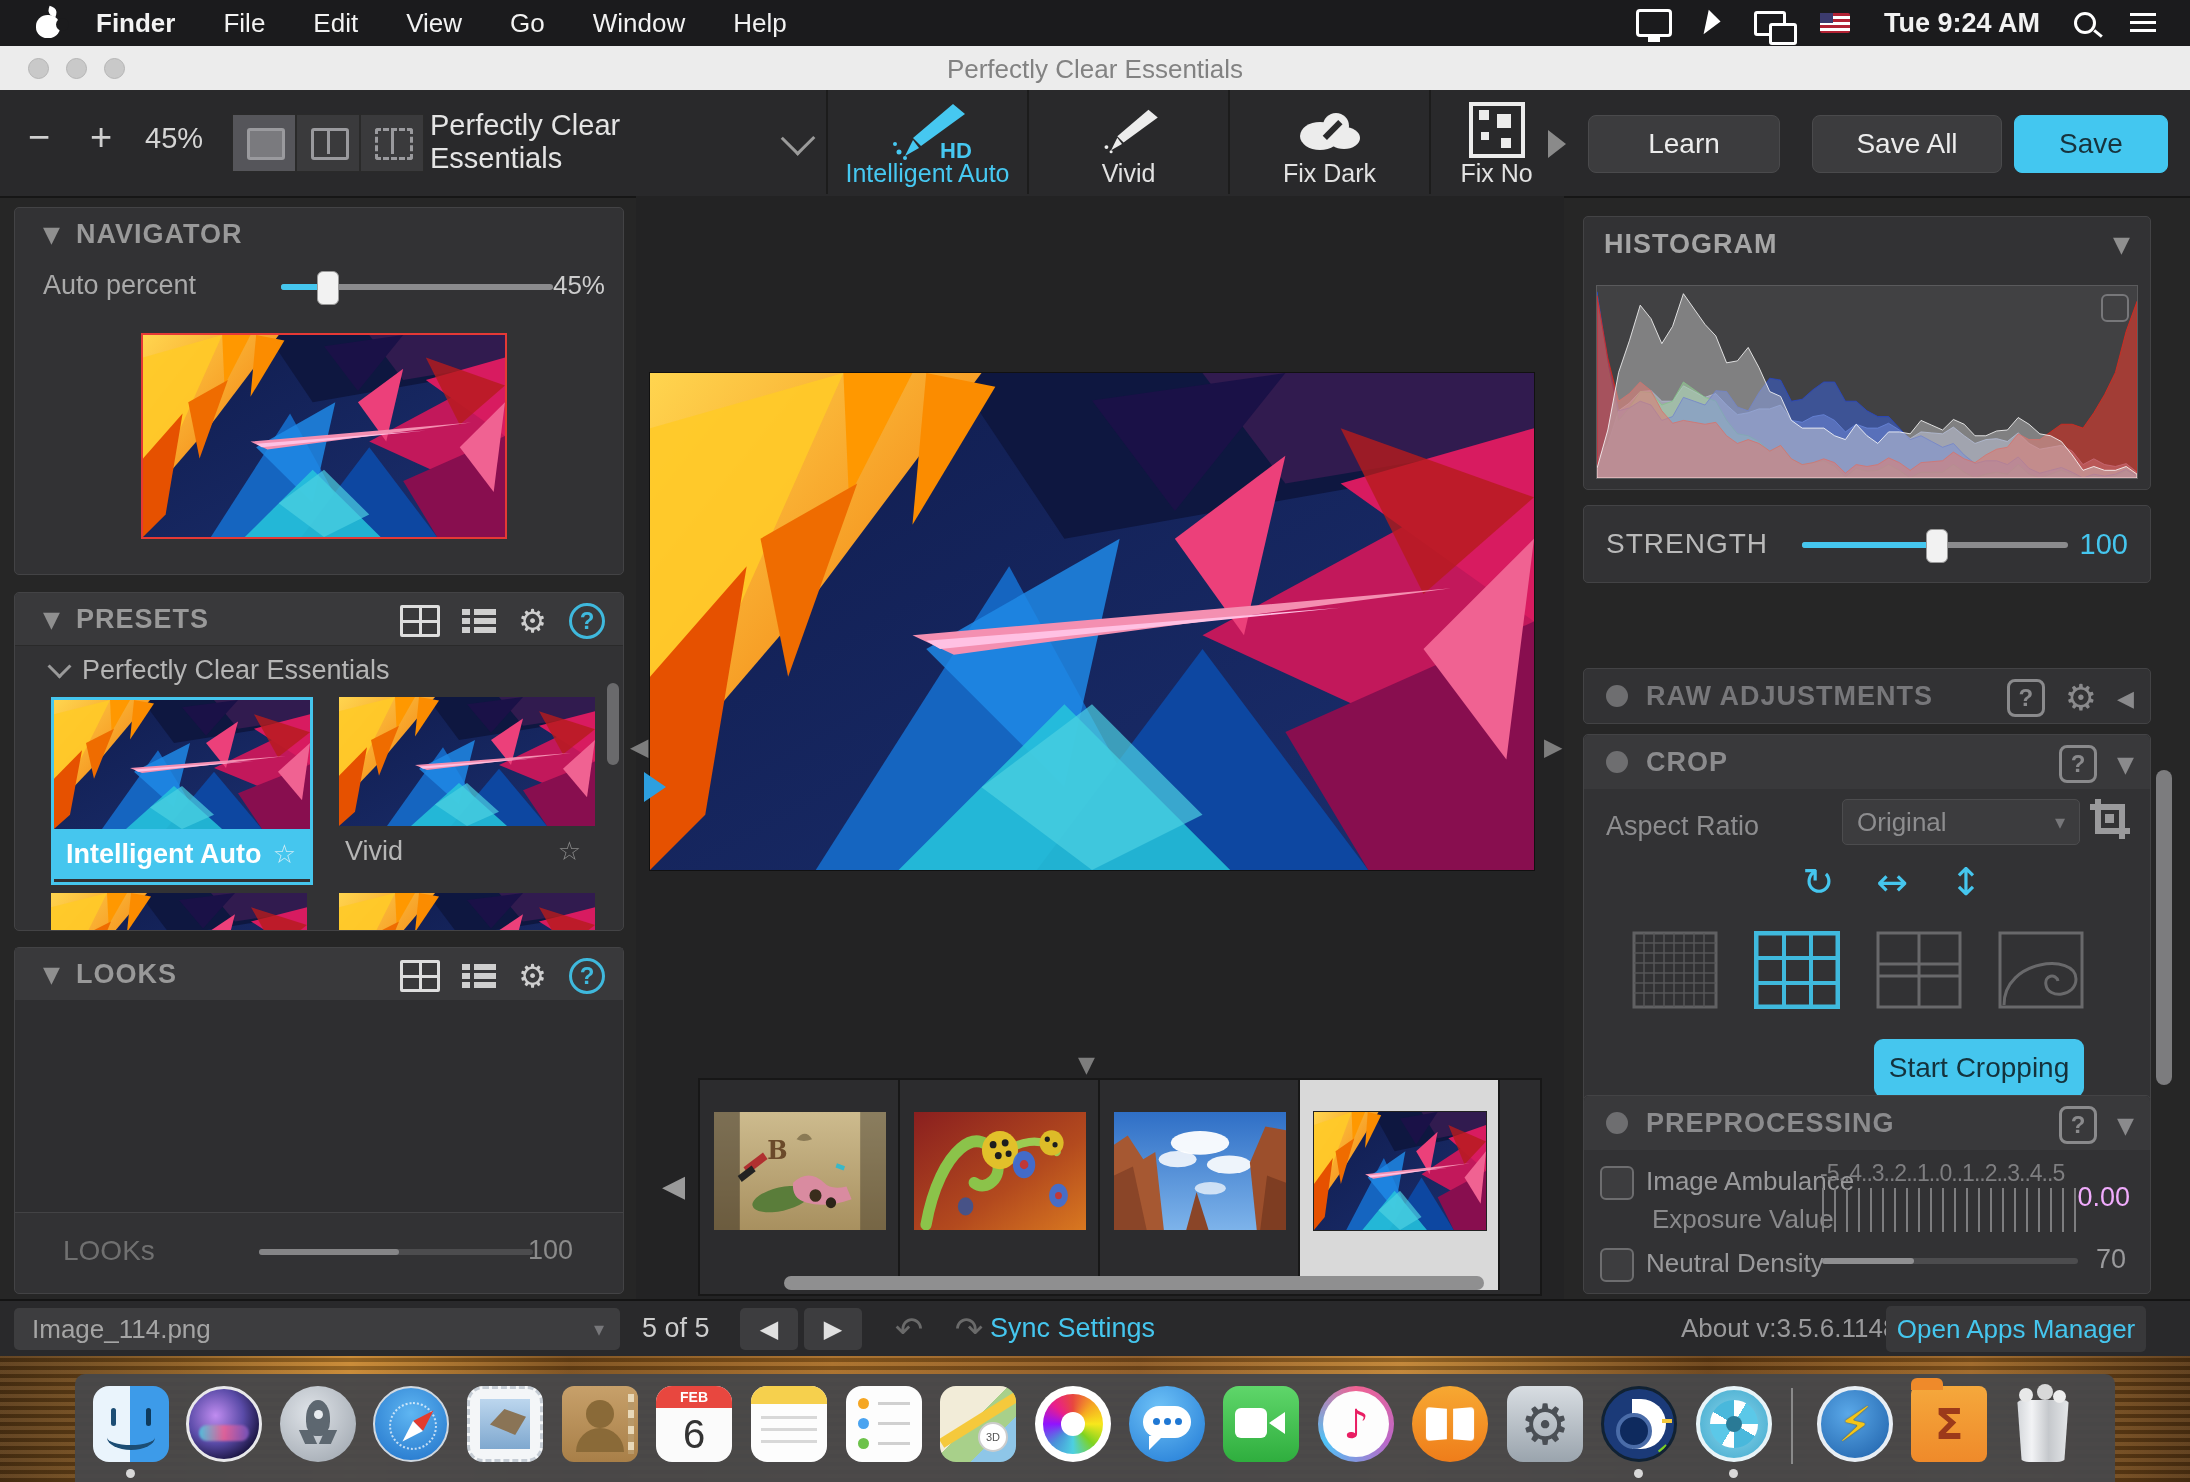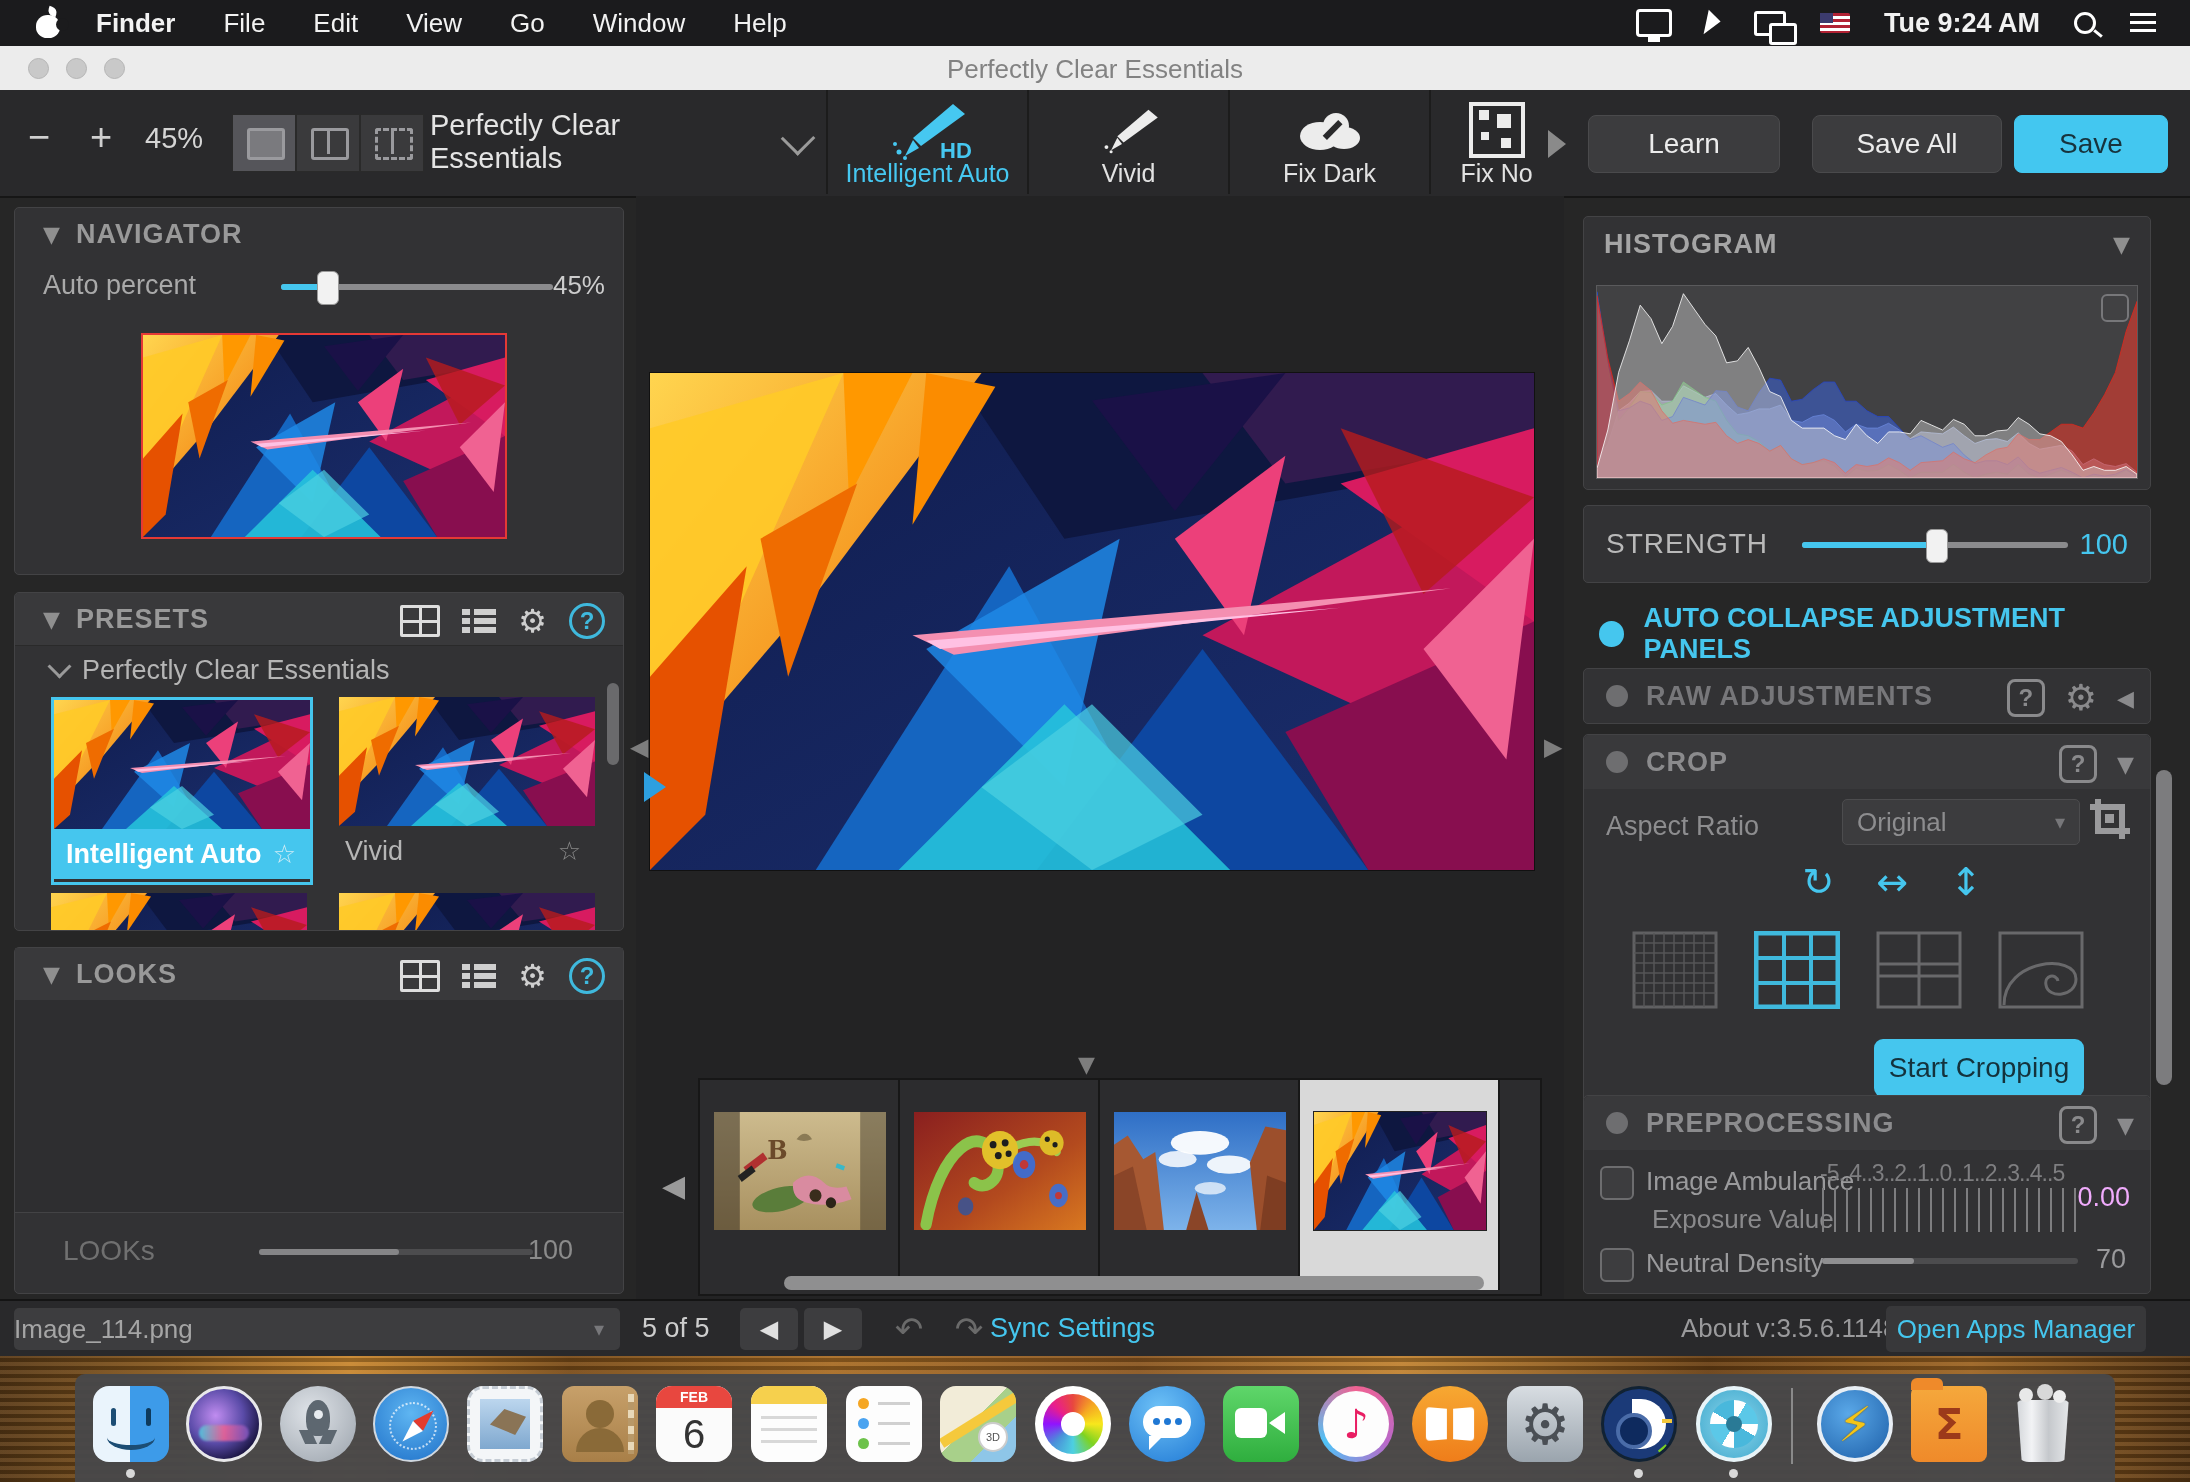--- a/index.html
+++ b/index.html
@@ -80,21 +80,21 @@
   .rpanel{position:absolute;left:1583px;width:566px;background:#323234;border:1px solid #434345;border-radius:5px;}
   .rph{height:54px;display:flex;align-items:center;position:relative;}
   .dot{width:22px;height:22px;border-radius:50%;background:#6e6e70;margin:0 18px 0 22px;}
   .rp-title{color:#8b8b8d;font-weight:bold;font-size:27px;letter-spacing:1px;}
   .rp-icons{position:absolute;right:16px;top:10px;display:flex;gap:20px;align-items:center;}
   .helpbox{width:32px;height:32px;border:3px solid #8a8a8c;border-radius:8px;color:#8a8a8c;font-size:24px;font-weight:bold;display:flex;align-items:center;justify-content:center;}
   .checkbox{position:absolute;width:30px;height:30px;background:#3d3d3f;border:2px solid #6d6d6f;border-radius:6px;}
   .cyan{color:#45c6ee;}
   
   #statusbar{left:0;top:1299px;width:2190px;height:57px;background:#29292b;border-top:2px solid #141414;}
-  #file-dd{position:absolute;left:14px;top:7px;width:606px;height:42px;background:#3d3d3f;border-radius:5px;color:#a5a5a5;font-size:26px;display:flex;align-items:center;box-sizing:border-box;}
+  #file-dd{position:absolute;left:14px;top:7px;width:606px;height:42px;background:#3d3d3f;border-radius:5px;color:#a5a5a5;font-size:26px;display:flex;align-items:center;padding-left:18px;box-sizing:border-box;}
   .sb-btn{position:absolute;top:7px;width:58px;height:42px;background:#3d3d3f;border-radius:5px;color:#e0e0e0;display:flex;align-items:center;justify-content:center;font-size:24px;font-family:"DejaVu Sans",sans-serif;}
   .sb-undo{background:transparent;color:#6a6a6a;font-size:34px;}
   
   #desktop{left:0;top:1356px;width:2190px;height:126px;background:linear-gradient(90deg,#5a3a16,#8a5a1e 8%,#c8862e 16%,#7a4c18 26%,#a86c24 38%,#8a5620 52%,#c08230 64%,#6a4014 78%,#9c6422 90%,#5a3814);}
   #desktop:after{content:"";position:absolute;inset:0;background:repeating-linear-gradient(0deg,rgba(0,0,0,.25) 0 4px,rgba(255,255,255,.06) 4px 8px);}
   #dock{left:75px;top:1374px;width:2040px;height:108px;background:rgba(72,72,74,.96);border-radius:10px 10px 0 0;}
   .dock-item{position:absolute;top:12px;width:76px;height:76px;}
   .di-round{width:76px;height:76px;border-radius:50%;}
   .di-sq{width:76px;height:76px;border-radius:16px;}
   .run-dot{position:absolute;bottom:-16px;left:33px;width:9px;height:9px;border-radius:50%;background:#d8d8d8;}
@@ -444,24 +444,20 @@
 
   <div class="rpanel" style="top:505px;height:76px">
     <span style="position:absolute;left:22px;top:22px;color:#b9b9b9;font-size:28px;letter-spacing:1px">STRENGTH</span>
     <div class="slider-track" style="left:218px;top:36px;width:266px;background:#8b8b8d">
       <div class="slider-fill" style="left:0;width:132px"></div>
       <div class="slider-thumb" style="left:124px"></div>
     </div>
     <span class="cyan" style="position:absolute;right:22px;top:22px;font-size:29px">100</span>
   </div>
 
-  <div class="abs" style="left:1583px;top:612px;width:566px;height:44px;display:flex;align-items:center">
-    <div style="width:26px;height:26px;border-radius:50%;background:#45c6ee;margin:0 20px 0 16px"></div>
-    <span class="cyan" style="font-weight:bold;font-size:27px">AUTO COLLAPSE ADJUSTMENT PANELS</span>
-  </div>
 
   <div class="rpanel" style="top:668px;height:54px">
     <div class="rph">
       <div class="dot"></div>
       <span class="rp-title" style="color:#77777a">RAW ADJUSTMENTS</span>
       <div class="rp-icons">
         <span class="helpbox">?</span>
         <span class="ico-gear" style="color:#8a8a8c;font-size:36px">⚙</span>
         <span style="color:#8a8a8c;font-size:22px;font-family:'DejaVu Sans',sans-serif">◀</span>
       </div>

